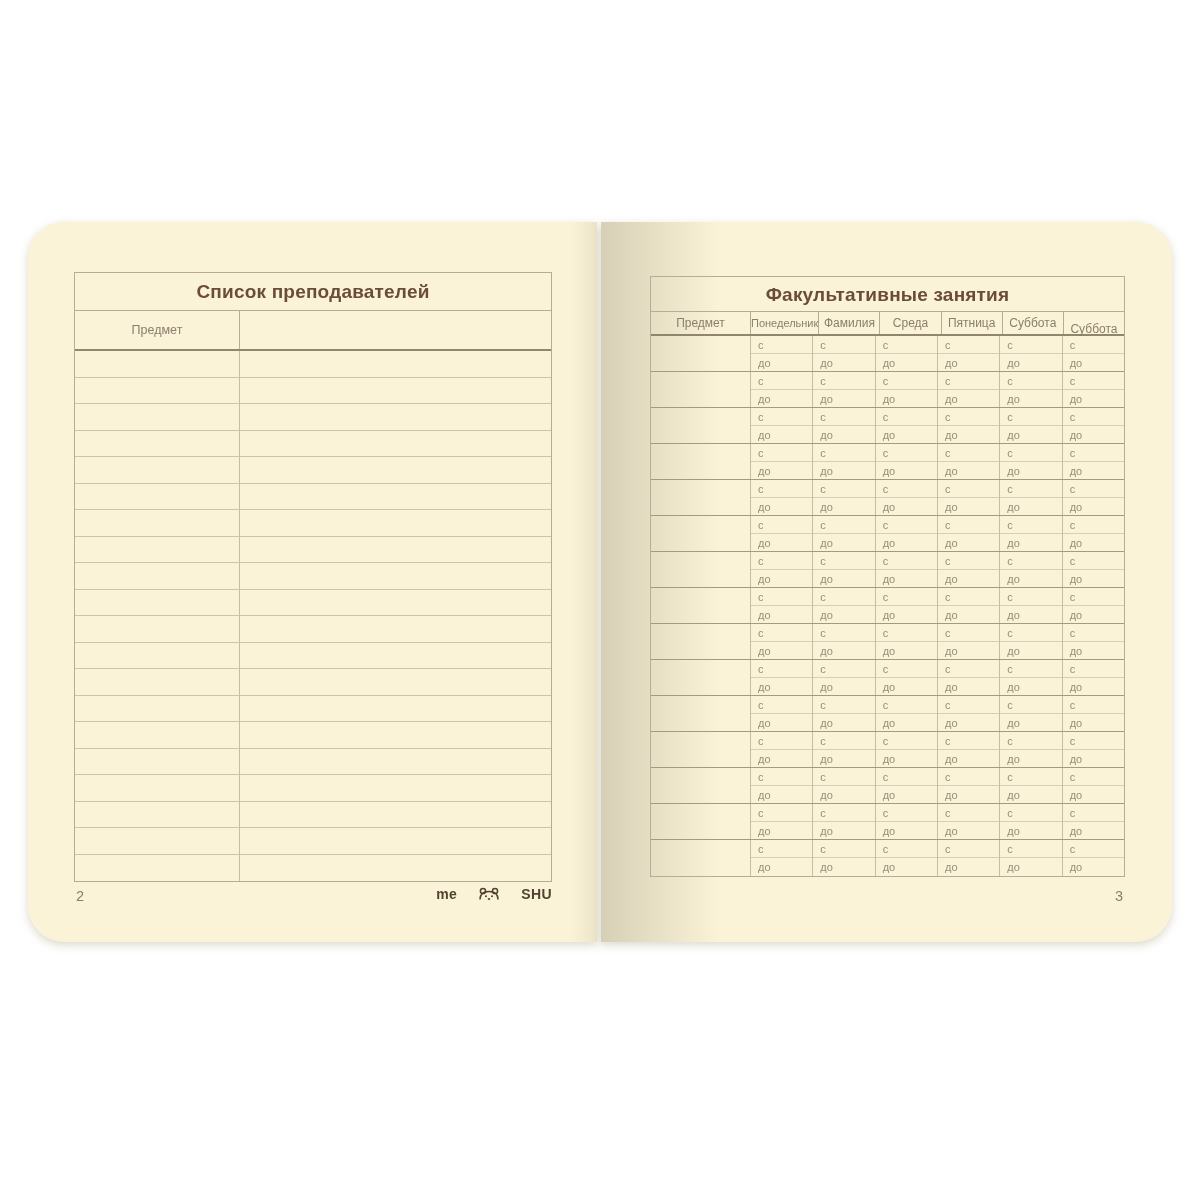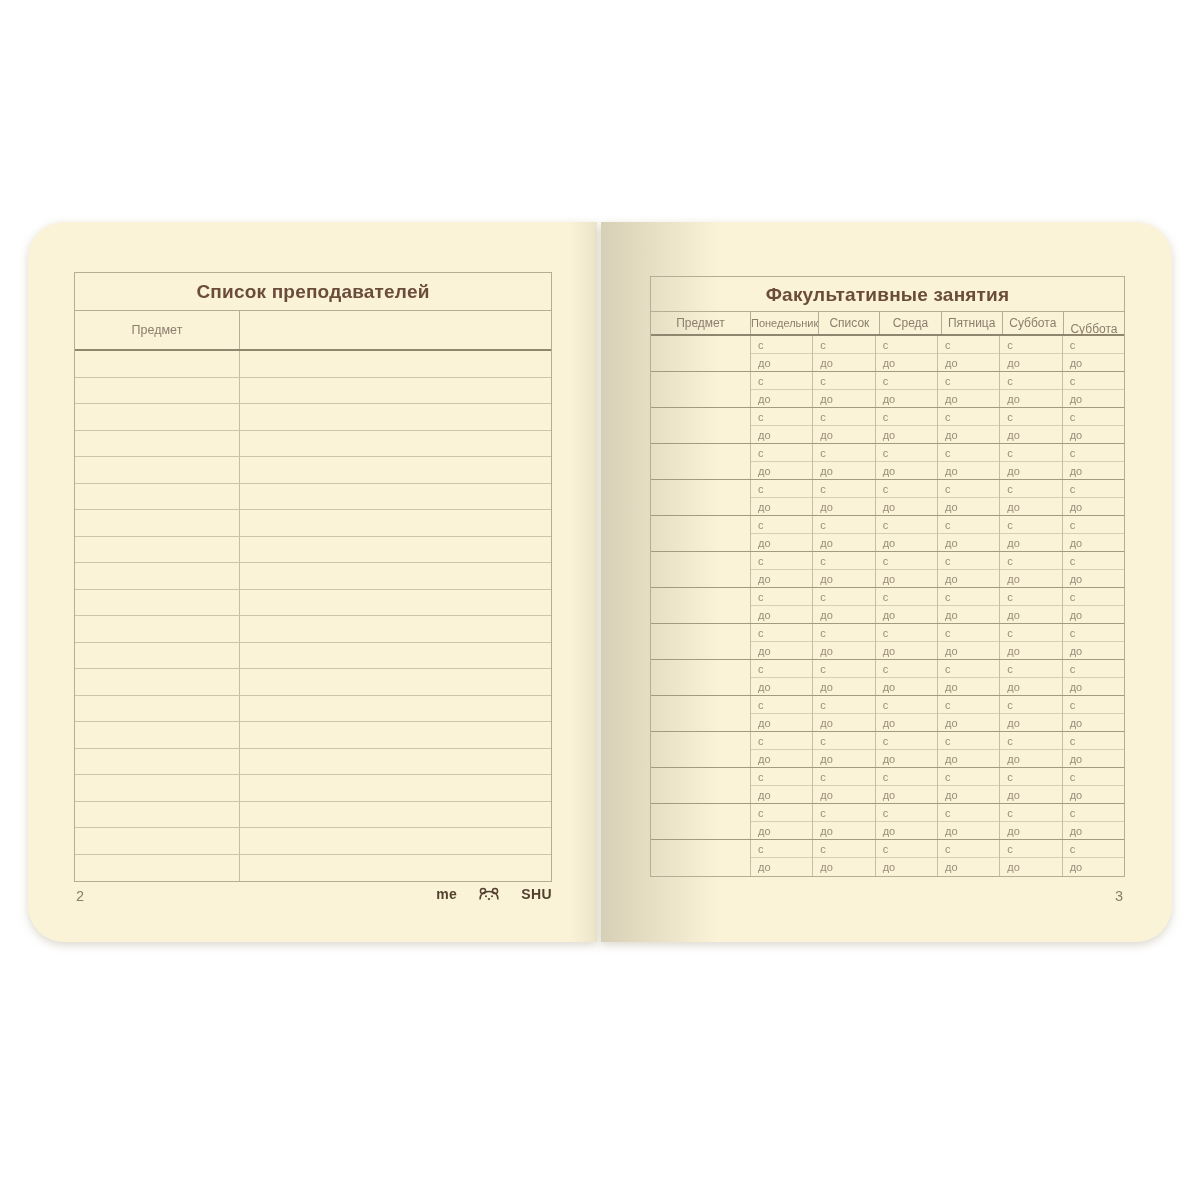--- a/index.html
+++ b/index.html
@@ -184,21 +184,21 @@
     <span>SHU</span>
   </div>
 </div>
 
 <div class="page page-right">
   <div class="rtable">
     <div class="table-title">Факультативные занятия</div>
     <div class="rheader" id="electives-header">
       <div class="subj">Предмет</div>
     <div class="day small">Понедельник</div>
-        <div class="day">Список</div>
+        <div class="day">Фамилия</div>
         <div class="day">Среда</div>
         <div class="day">Пятница</div>
         <div class="day">Суббота</div>
         <div class="day">Суббота</div>
       </div>
     <div id="electives-groups">
         <div class="group">
           <div class="gsubj"></div>
           <div class="gday">
             <div class="from">с</div>

